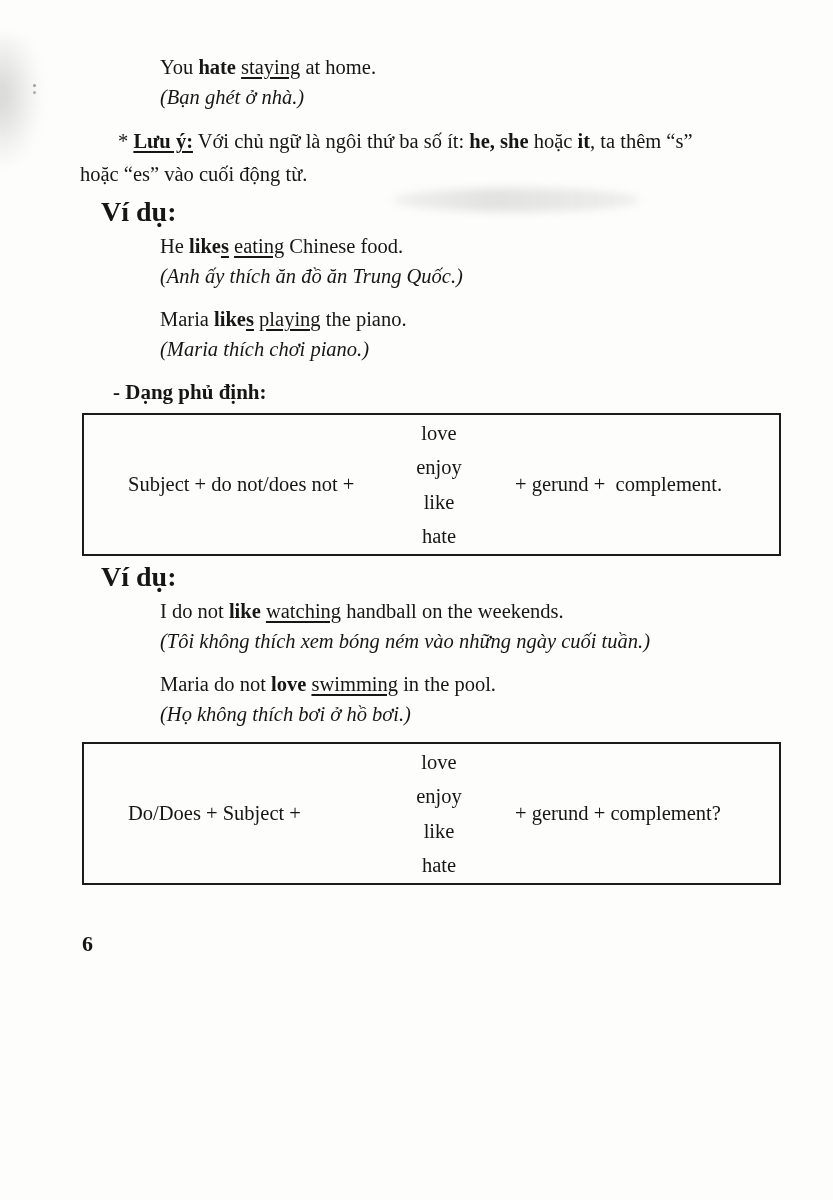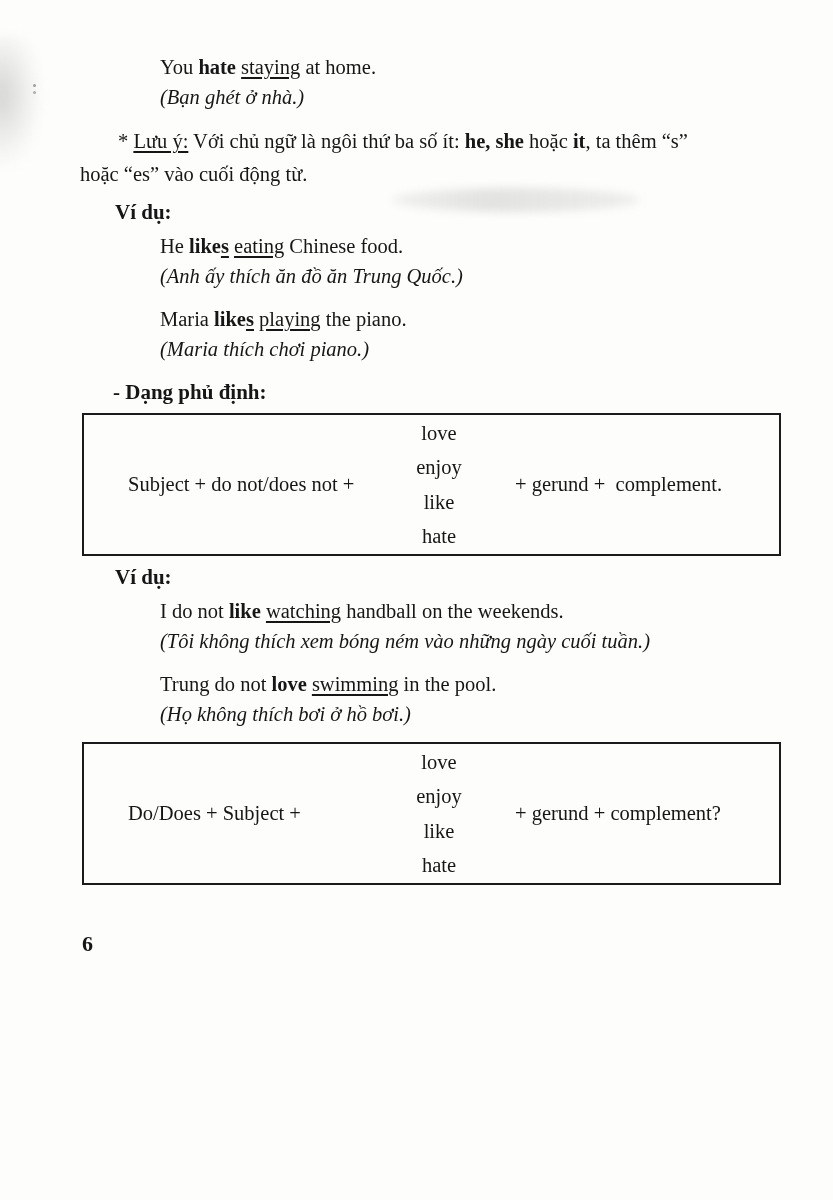--- a/index.html
+++ b/index.html
@@ -12,22 +12,22 @@
     overflow:hidden;
   }
   .content{padding:52px 36px 0 80px;font-size:20.5px;}
   b{font-weight:bold;}
   u, .u{text-decoration:underline;text-underline-offset:3px;}
   .pair{margin:0 0 13px 80px;line-height:30px;}
   .pair .en{margin:0;}
   .pair .vi{margin:0;font-style:italic;}
   .note{margin:0 0 6px 0;line-height:33px;}
   .note .l1{text-indent:38px;white-space:nowrap;}
-  .note .label{font-weight:normal;text-decoration:underline;text-underline-offset:3px;}
-  .vidu{margin:0 0 4px 35px;font-weight:bold;line-height:30px;font-size:21px;}
+  .note .label{font-weight:bold;text-decoration:underline;text-underline-offset:3px;}
+  .vidu{margin:0 0 4px 21px;font-weight:bold;line-height:30px;font-size:28px;}
   .dang{margin:0 0 5px 33px;font-weight:bold;line-height:31px;font-size:21px;}
   .fbox{
     display:flex;align-items:center;box-sizing:border-box;
     width:699px;height:143px;margin:0 0 6px 2px;
     border:2.5px solid #1b1b1b;background:#fdfdfb;
   }
   .fleft{flex:0 0 299px;padding-left:44px;box-sizing:border-box;white-space:nowrap;}
   .fverbs{
     flex:0 0 112px;height:126px;box-sizing:border-box;
     display:flex;flex-direction:column;justify-content:space-between;
@@ -96,21 +96,21 @@
   </div>
 
   <h3 class="vidu">Ví dụ:</h3>
 
   <div class="pair">
     <p class="en"><span>I do not </span><b>like</b><span> </span><u>watching</u><span> handball on the weekends.</span></p>
     <p class="vi">(Tôi không thích xem bóng ném vào những ngày cuối tuần.)</p>
   </div>
 
   <div class="pair">
-    <p class="en"><span>Trung do not </span><b>love</b><span> </span><u>swimming</u><span> in the pool.</span></p>
+    <p class="en"><span>Maria do not </span><b>love</b><span> </span><u>swimming</u><span> in the pool.</span></p>
     <p class="vi">(Họ không thích bơi ở hồ bơi.)</p>
   </div>
 
 
 
 
   <div class="fbox">
     <div class="fleft">Do/Does + Subject +</div>
     <div class="fverbs">
       <div>love</div>

